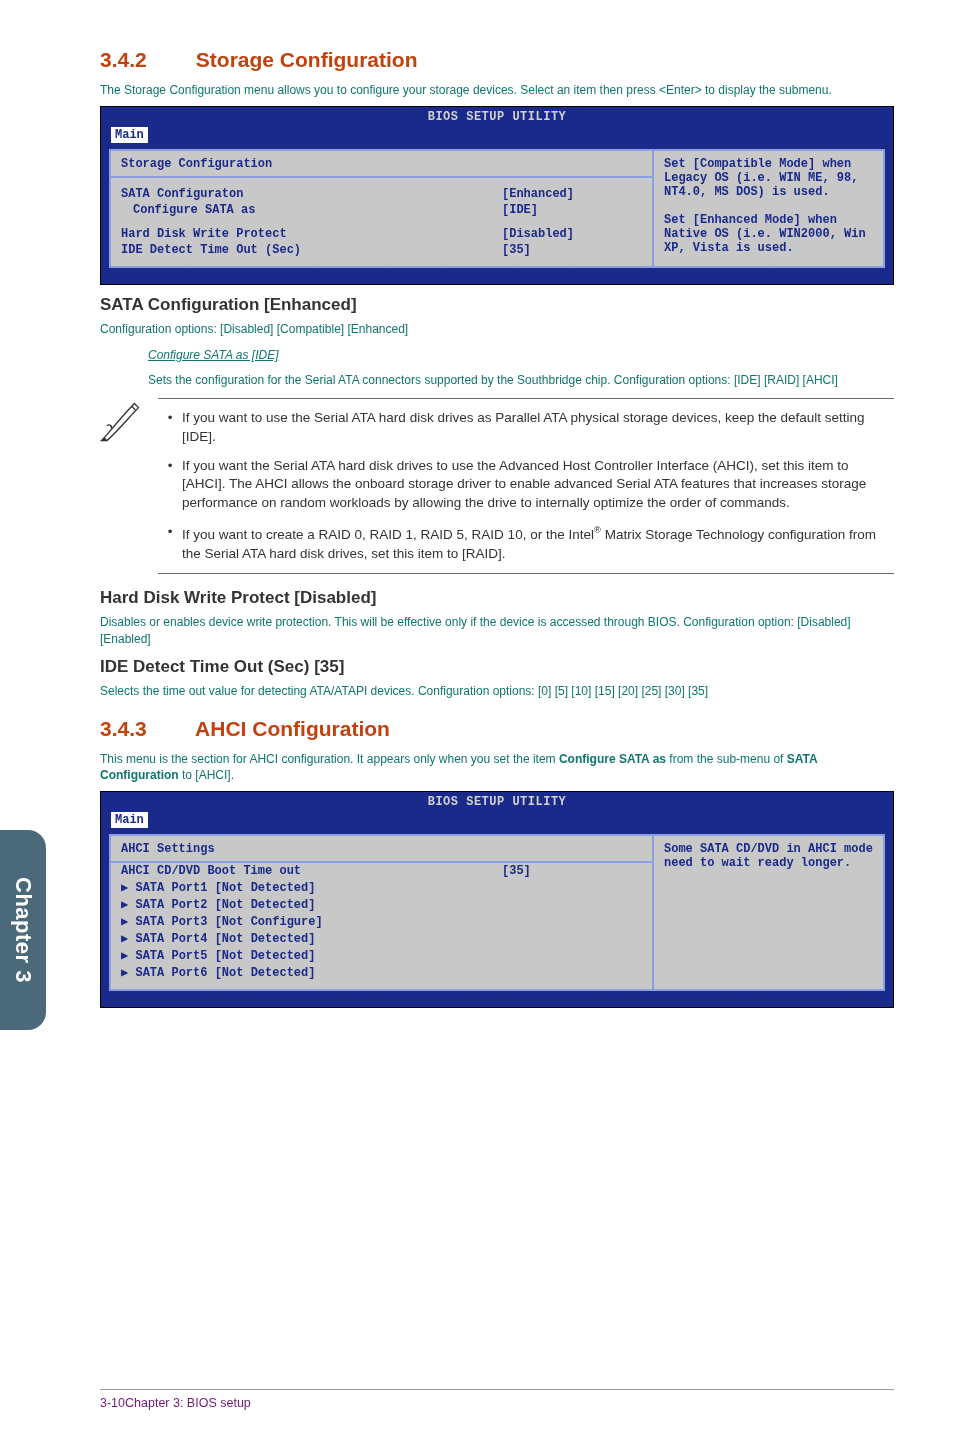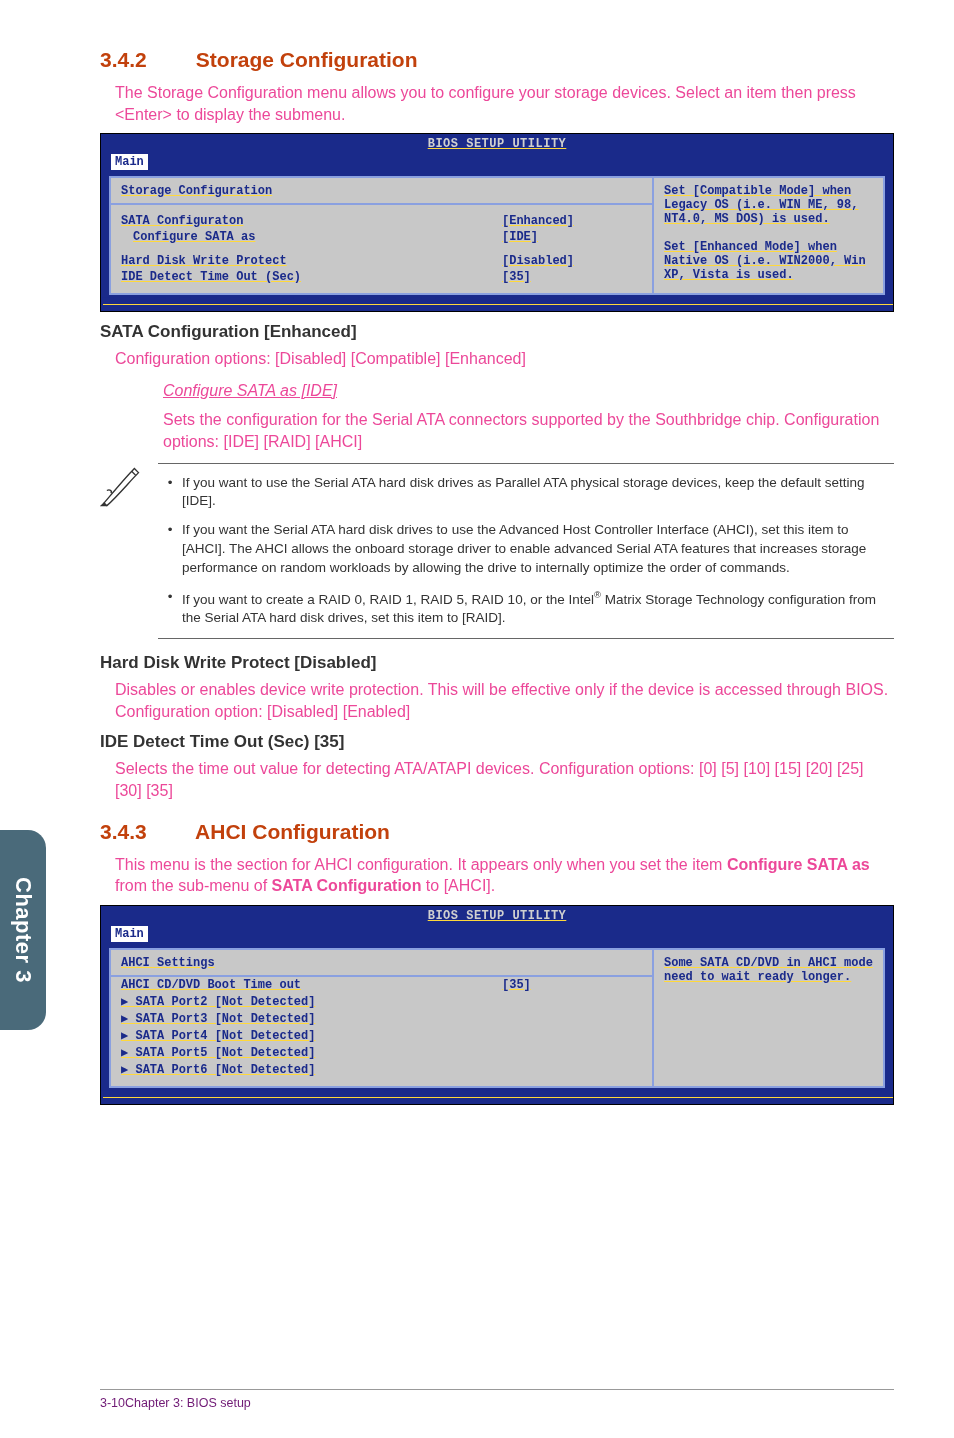--- a/index.html
+++ b/index.html
@@ -21,34 +21,33 @@
     .side-tab span {
       transform: rotate(90deg);
       white-space: nowrap;
       color: #fff;
       font-weight: bold;
       font-size: 22px;
       letter-spacing: 0.5px;
     }
     h2.section-num { font-size: 21px; font-weight: bold; color: #c2410c; margin-bottom: 10px; }
     h2.section-num .num { display: inline-block; width: 90px; }
-    p.body { font-size: 16px; line-height: 1.35; margin-bottom: 8px; color: #ec4899; margin-left: 15px; }
+    p.body { font-size: 12px; line-height: 1.35; margin-bottom: 8px; color: #0f766e; }
     p.body-bold-inline b { font-weight: bold; }
 
     
     .bios {
       background: #1a2a8a;
       color: #ffd83a;
       font-family: "Courier New", monospace;
       font-size: 12px;
       border: 1px solid #000;
       position: relative;
       margin: 6px 0 10px 0;
       padding-bottom: 6px;
-      text-decoration: underline;
     }
     .bios-title {
       text-align: center;
       color: #d0d0d0;
       background: #1a2a8a;
       font-weight: bold;
       padding: 3px 0 1px 0;
       letter-spacing: 0.5px;
     }
     .bios-tabs {
@@ -242,22 +241,23 @@
   <div class="bios">
     <div class="bios-title">BIOS SETUP UTILITY</div>
     <div class="bios-tabs">
       <span class="bios-tab">Main</span>
     </div>
     <div class="bios-body">
       <div class="panel-left">
         <div class="group-title-row">AHCI Settings</div>
         <div id="bios2-rows">
             <div class="kv-row"><span class="k">AHCI CD/DVD Boot Time out</span><span class="v">[35]</span></div>
+            <div class="kv-row sub"><span class="k">SATA Port1 [Not Detected]</span><span class="v"></span></div>
             <div class="kv-row sub"><span class="k">SATA Port2 [Not Detected]</span><span class="v"></span></div>
-            <div class="kv-row sub"><span class="k">SATA Port3 [Not Detected]</span><span class="v"></span></div>
+            <div class="kv-row sub"><span class="k">SATA Port3 [Not Configure]</span><span class="v"></span></div>
             <div class="kv-row sub"><span class="k">SATA Port4 [Not Detected]</span><span class="v"></span></div>
             <div class="kv-row sub"><span class="k">SATA Port5 [Not Detected]</span><span class="v"></span></div>
             <div class="kv-row sub"><span class="k">SATA Port6 [Not Detected]</span><span class="v"></span></div>
           </div>
       </div>
       <div class="panel-right" style="white-space:pre-line;">Some SATA CD/DVD in AHCI mode need to wait ready longer.</div>
     </div>
     <div class="bios-dashline">— — — — — — — — — — — — — — — — — — — — — — — — — — — — — — — — — — — — — — — — — —</div>
   </div>
 

